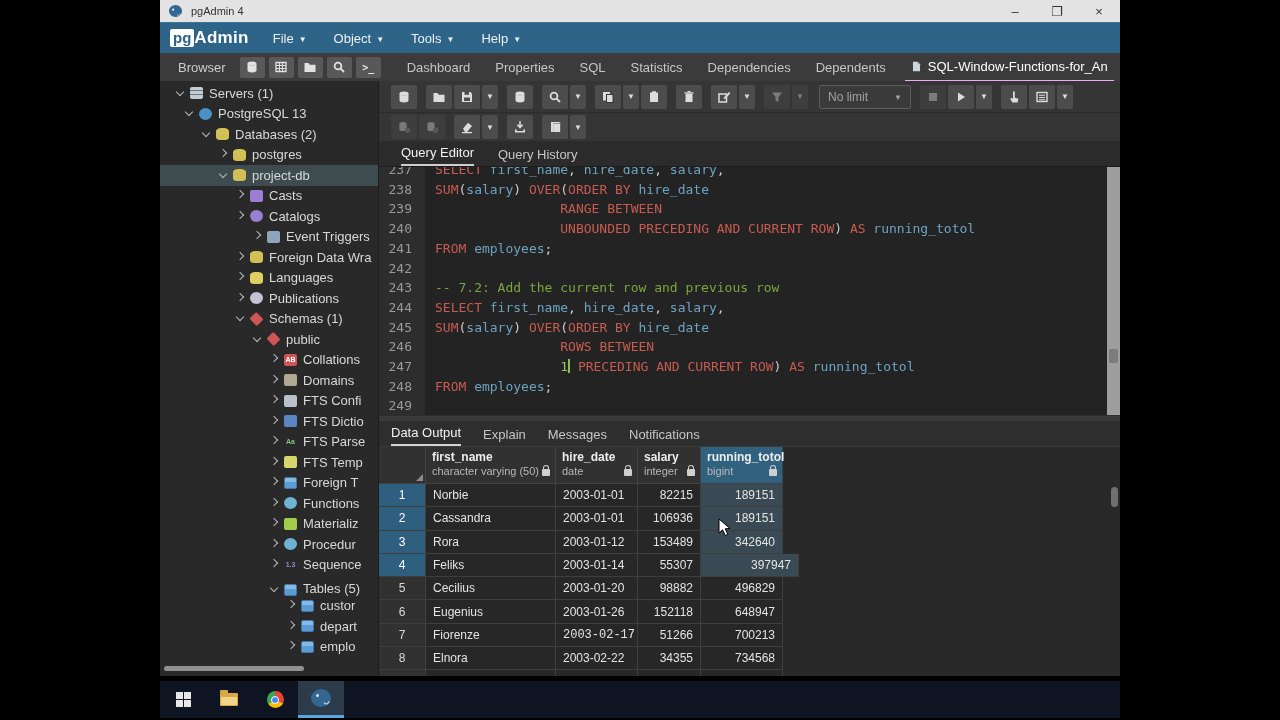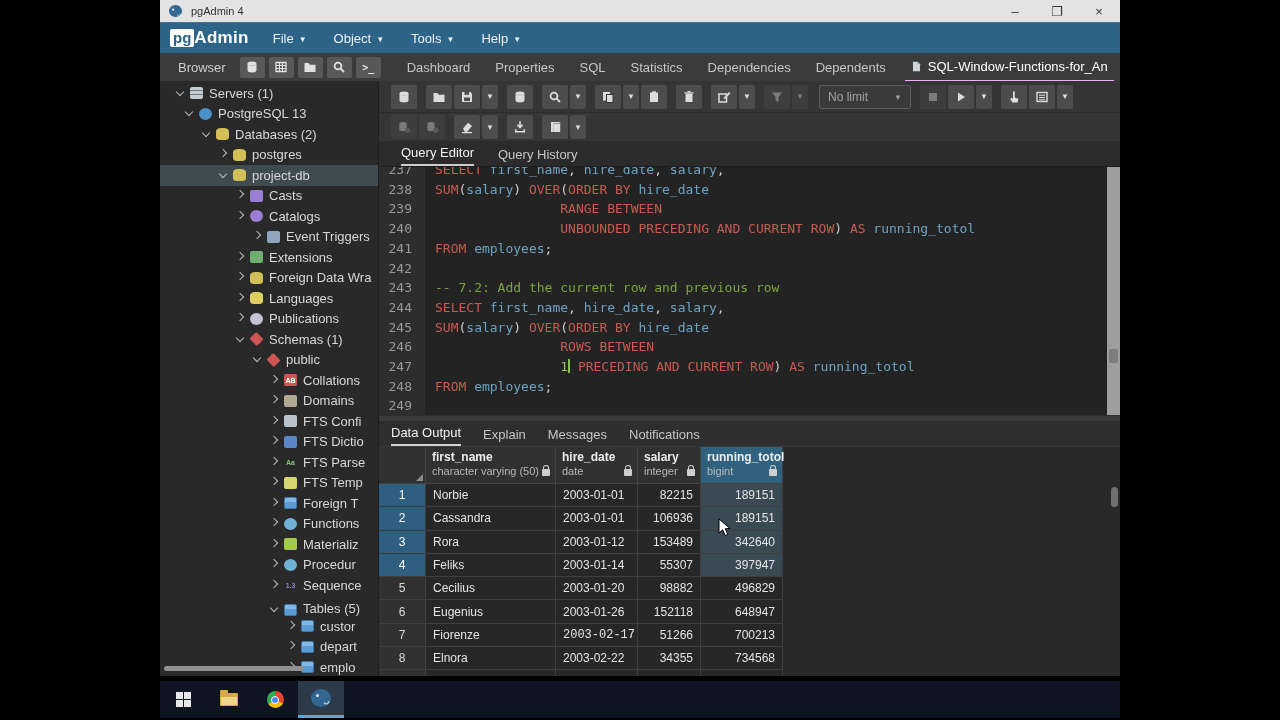--- a/index.html
+++ b/index.html
@@ -257,25 +257,20 @@
             <span class="ticon circle" style="background: rgb(155, 127, 212);"></span>
             <span>Catalogs</span>
           </div>
           <div class="titem" style="padding-left: 74px; margin-left: 17px;">
             <span class="texp closed"></span>
             <span class="ticon " style="background: rgb(143, 164, 189);"></span>
             <span>Event Triggers</span>
           </div>
           <div class="titem" style="padding-left: 74px;">
             <span class="texp closed"></span>
-            <span class="ticon " style="background: rgb(111, 174, 111);"></span>
-            <span>Extensions</span>
-          </div>
-          <div class="titem" style="padding-left: 74px;">
-            <span class="texp closed"></span>
             <span class="ticon cyl" style="background: rgb(210, 191, 85);"></span>
             <span>Foreign Data Wra</span>
           </div>
           <div class="titem" style="padding-left: 74px;">
             <span class="texp closed"></span>
             <span class="ticon cyl" style="background: rgb(221, 208, 96);"></span>
             <span>Languages</span>
           </div>
           <div class="titem" style="padding-left: 74px;">
             <span class="texp closed"></span>
@@ -598,21 +593,21 @@
               <div class="gc" style="width: 130px;">Rora</div>
               <div class="gc" style="width: 82px;">2003-01-12</div>
               <div class="gc numv" style="width: 63px;">153489</div>
               <div class="gc numv selcell" style="width: 82px;">342640</div>
             </div>
             <div class="grow sel">
               <div class="gc rownum" style="width: 47px;">4</div>
               <div class="gc" style="width: 130px;">Feliks</div>
               <div class="gc" style="width: 82px;">2003-01-14</div>
               <div class="gc numv" style="width: 63px;">55307</div>
-              <div class="gc numv selcell" style="width: 82px;">397947</div>
+              <div class="gc numv selcell" style="width: 98px;">397947</div>
             </div>
             <div class="grow">
               <div class="gc rownum" style="width: 47px;">5</div>
               <div class="gc" style="width: 130px;">Cecilius</div>
               <div class="gc" style="width: 82px;">2003-01-20</div>
               <div class="gc numv" style="width: 63px;">98882</div>
               <div class="gc numv" style="width: 82px;">496829</div>
             </div>
             <div class="grow">
               <div class="gc rownum" style="width: 47px;">6</div>

